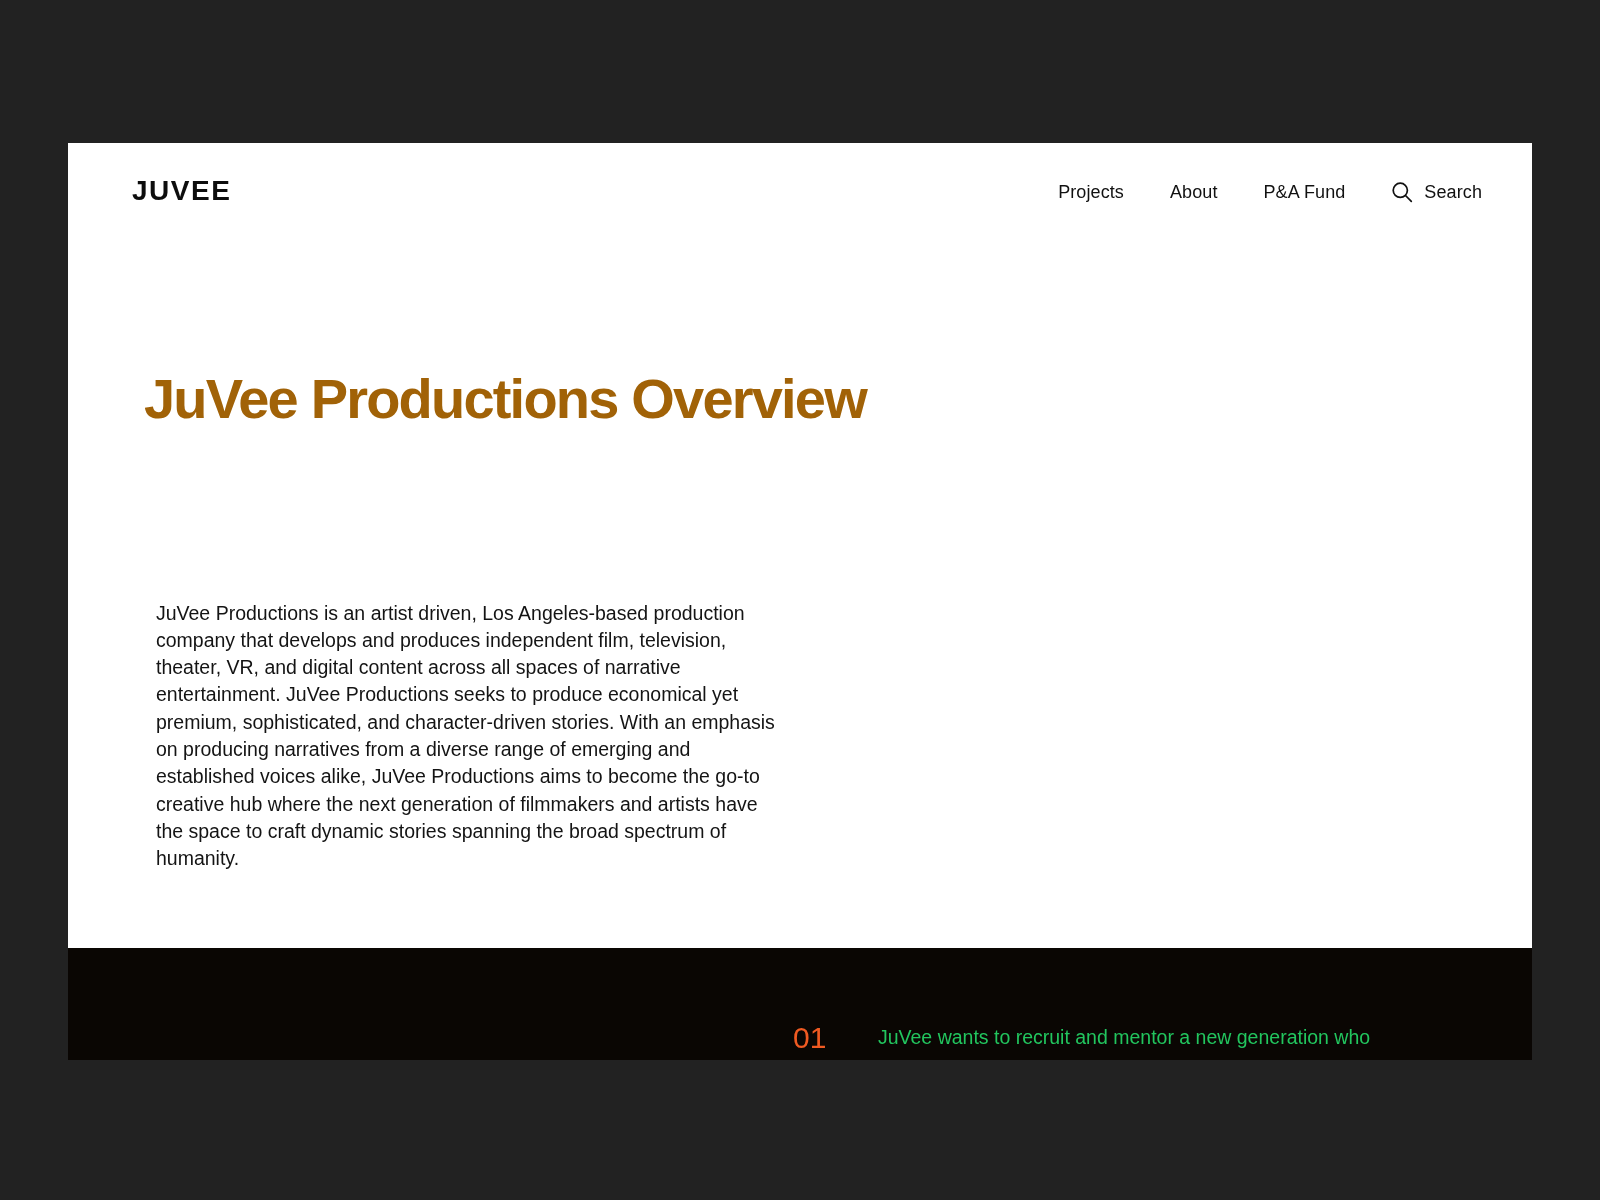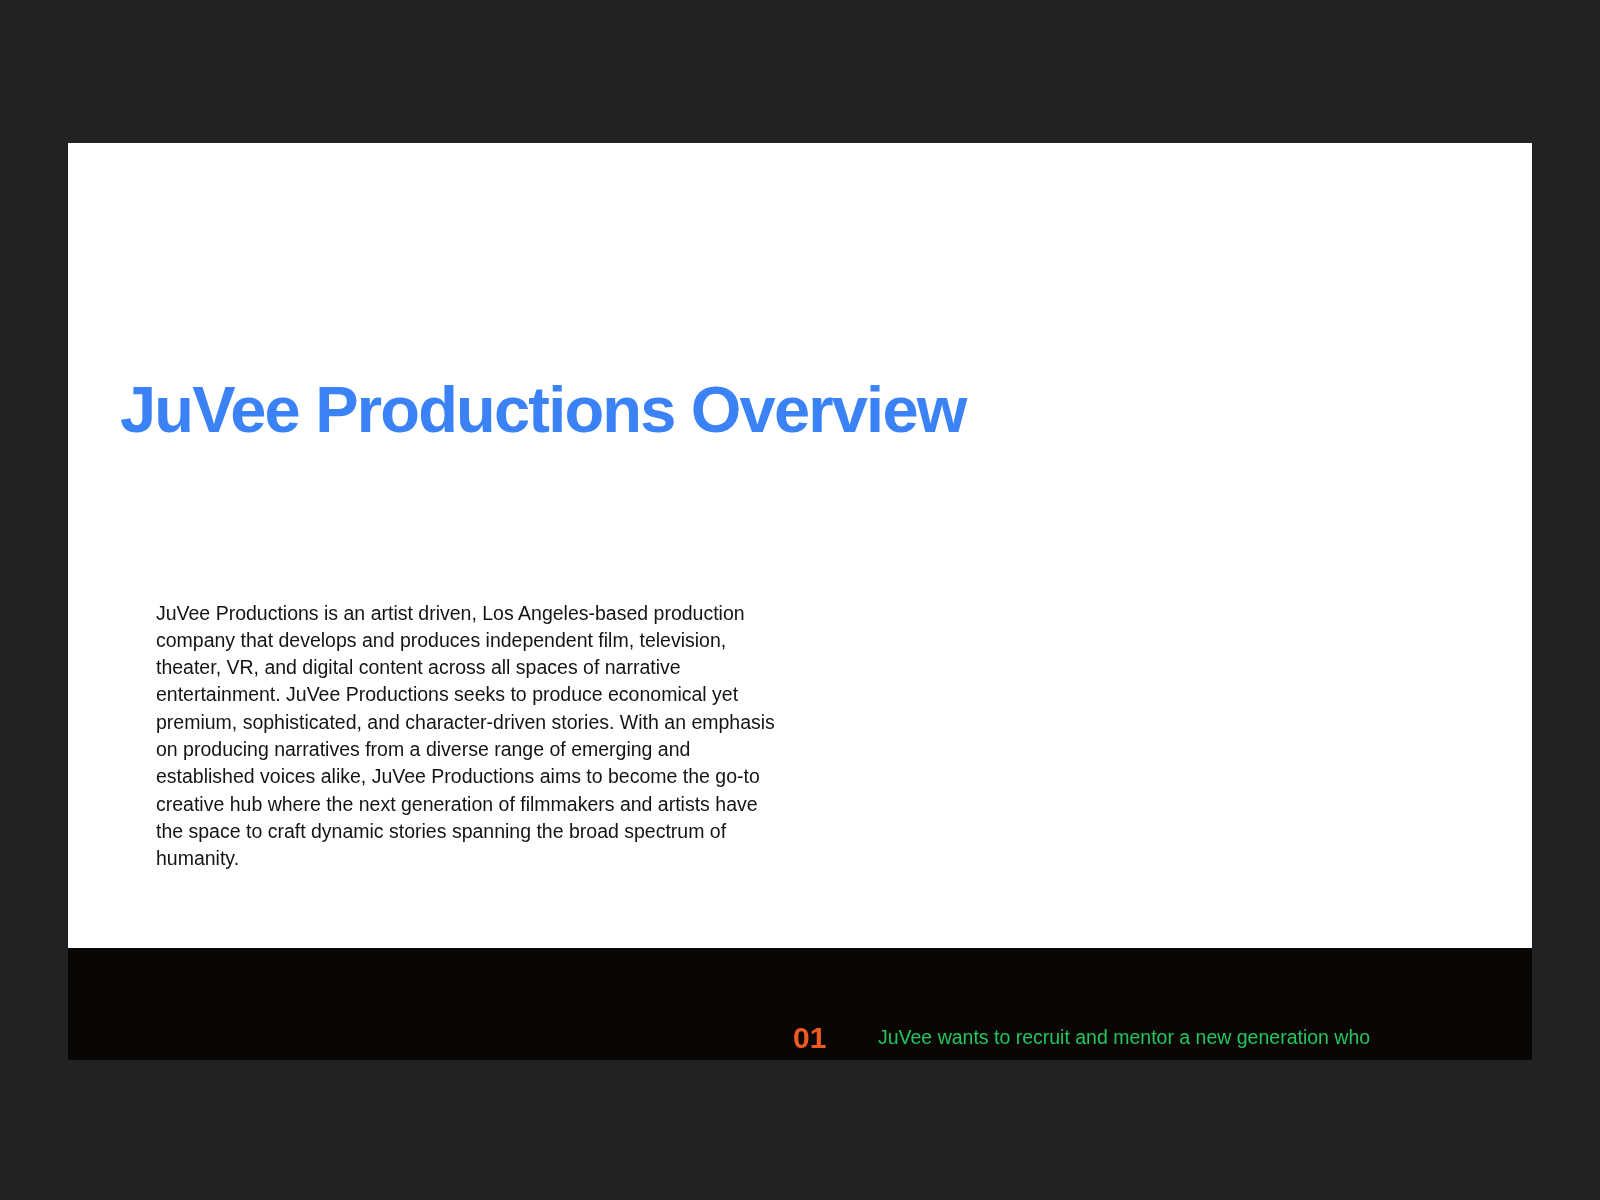--- a/index.html
+++ b/index.html
@@ -75,27 +75,27 @@
     align-items: center;
     gap: 11px;
   }
 
   .search-icon svg {
     display: block;
   }
 
   .hero-title {
     position: absolute;
-    left: 52px;
+    left: 76px;
     top: 185px;
-    font-size: 65px;
+    font-size: 56px;
     line-height: 1.18;
     font-weight: bold;
     letter-spacing: -1.8px;
-    color: #3b82f6;
+    color: #a16207;
     max-width: 920px;
   }
 
   .hero-body {
     position: absolute;
     left: 64px;
     top: 437px;
     width: 622px;
     font-size: 19.5px;
     line-height: 1.4;
@@ -134,40 +134,59 @@
   }
 
   .process-item {
     display: flex;
     gap: 35px;
     align-items: flex-start;
   }
 
   .process-num {
     font-size: 30px;
-    font-weight: bold;
+    font-weight: normal;
     color: #f05a22;
     line-height: 1.2;
     min-width: 50px;
   }
 
   .process-text {
     font-size: 19.5px;
     line-height: 1.42;
     color: #22c55e;
     padding-top: 4px;
   }
 </style>
 </head>
 <body>
 
 <div class="viewport">
 
   <div class="hero">
 
+    <div class="topbar">
+      <div class="brand">JUVEE</div>
+
+      <div class="nav">
+        <a class="nav-link" href="#">Projects</a>
+        <a class="nav-link" href="#">About</a>
+        <a class="nav-link" href="#">P&amp;A Fund</a>
+
+        <div class="search-item">
+          <span class="search-icon">
+            <svg width="22" height="22" viewBox="0 0 22 22" fill="none" xmlns="http://www.w3.org/2000/svg">
+              <circle cx="9.3" cy="9.3" r="7.1" stroke="#111111" stroke-width="1.7"></circle>
+              <line x1="14.5" y1="14.5" x2="20.3" y2="20.3" stroke="#111111" stroke-width="1.7" stroke-linecap="round"></line>
+            </svg>
+          </span>
+          <span class="nav-link">Search</span>
+        </div>
+      </div>
+    </div>
 
     <h1 class="hero-title">JuVee Productions Overview</h1>
 
     <p class="hero-body">JuVee Productions is an artist driven, Los Angeles-based production company that develops and produces independent film, television, theater, VR, and digital content across all spaces of narrative entertainment. JuVee Productions seeks to produce economical yet premium, sophisticated, and character-driven stories. With an emphasis on producing narratives from a diverse range of emerging and established voices alike, JuVee Productions aims to become the go-to creative hub where the next generation of filmmakers and artists have the space to craft dynamic stories spanning the broad spectrum of humanity.</p>
 
   </div>
 
   <div class="dark-section">
 
     <div class="process-list">

